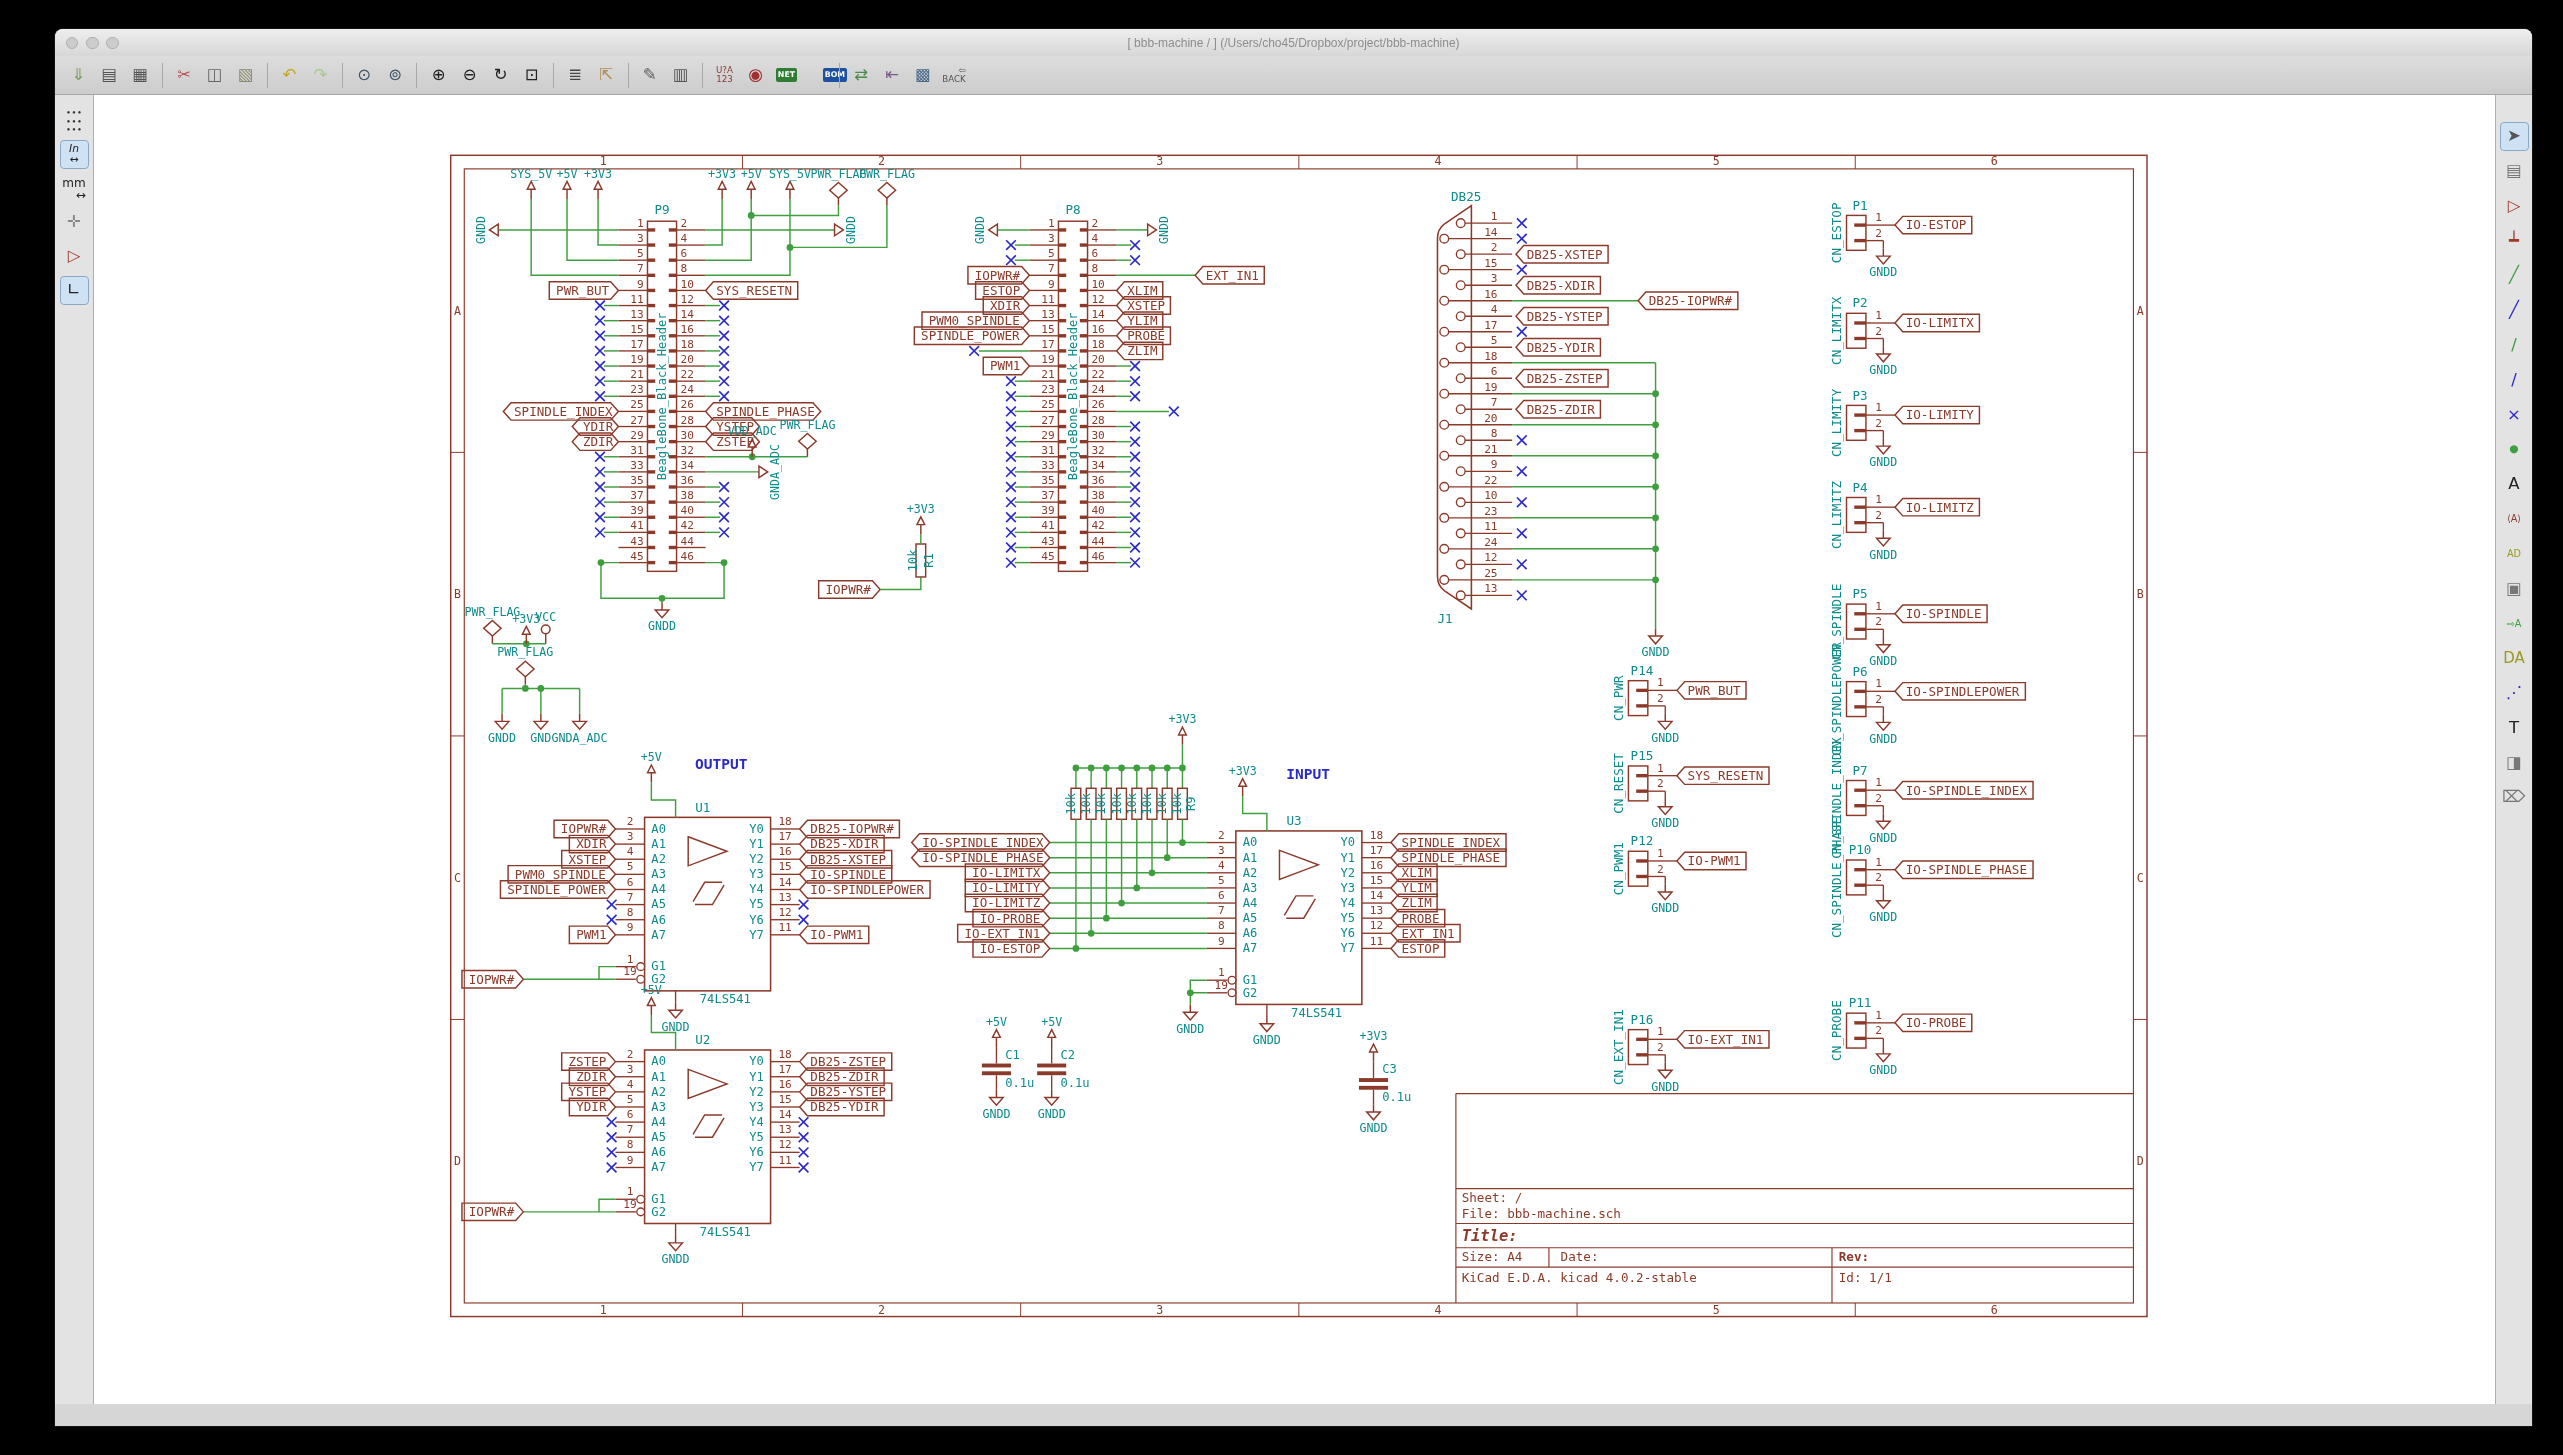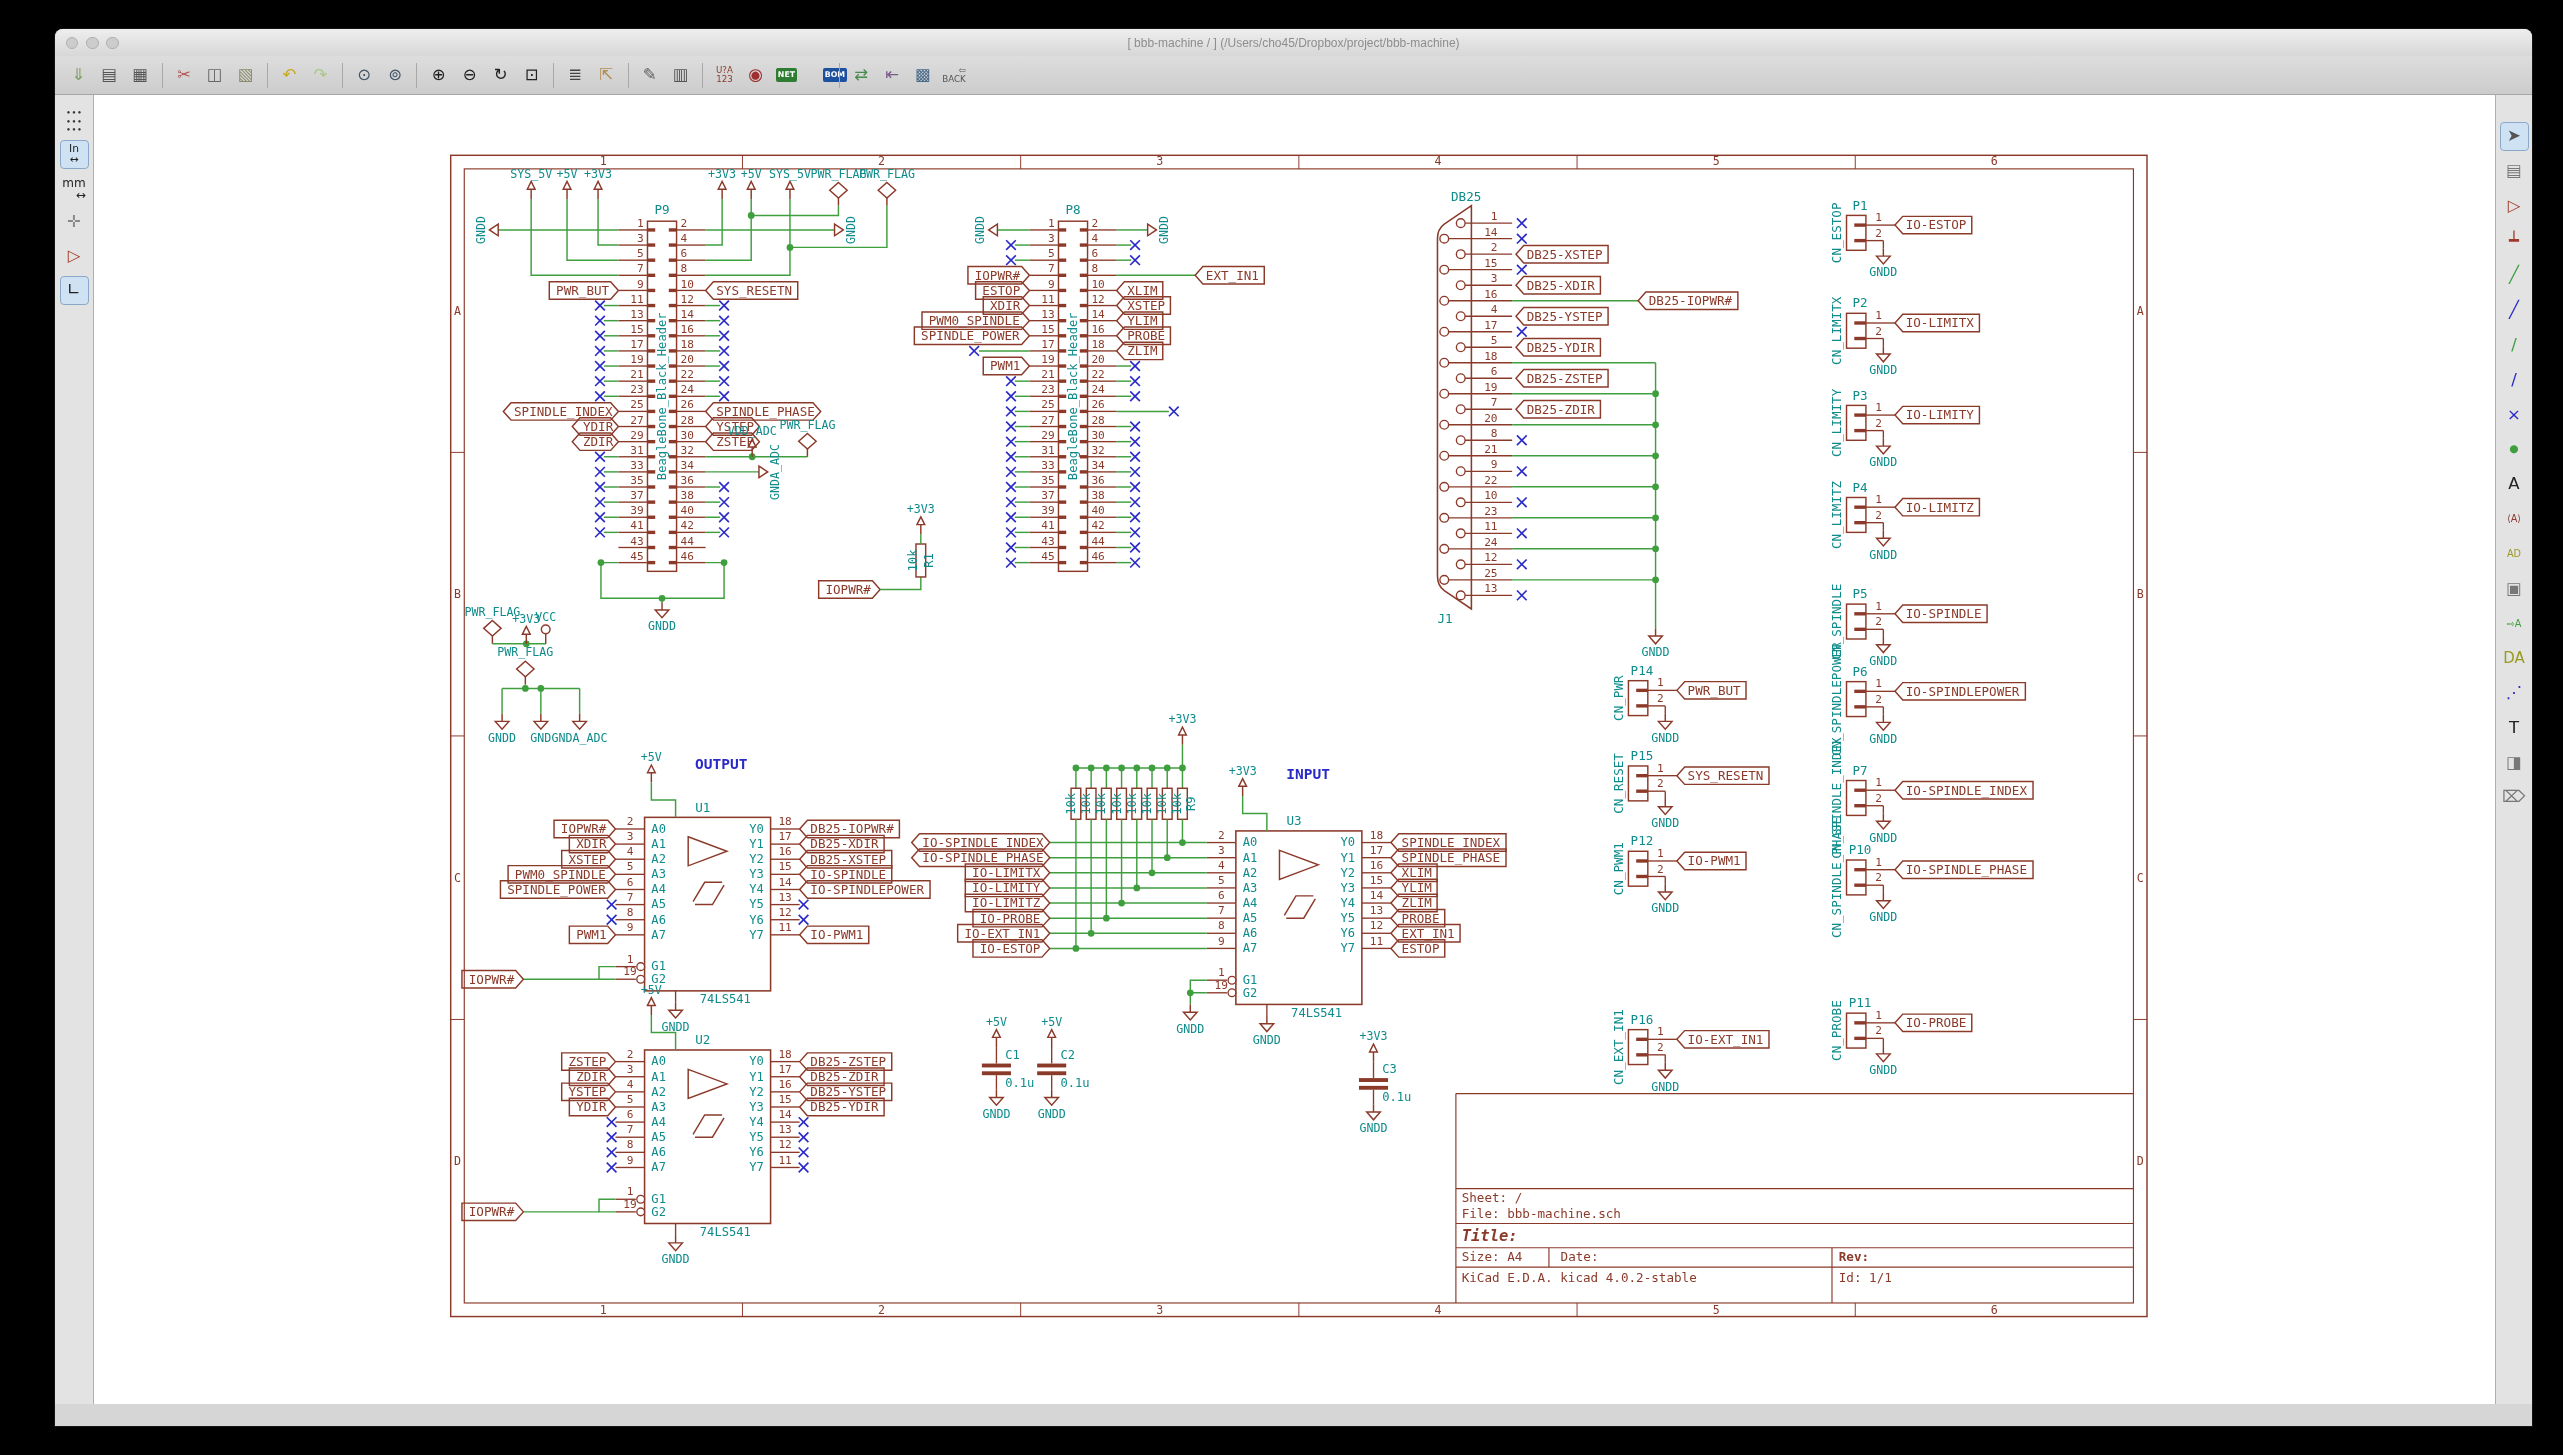--- a/index.html
+++ b/index.html
@@ -148,21 +148,21 @@
 BACK</span>
         </div>
       </div>
     <div class="rail rail-left" id="rail-left">
         <div class="rbtn">
           <span class="pre" style="font-size: 8.7px; color: rgb(51, 51, 51);">∙∙∙
 ∙∙∙
 ∙∙∙</span>
         </div>
         <div class="rbtn selected">
-          <span class="pre" style="font-size: 10.7px; color: rgb(34, 34, 34);">In
+          <span class="pre" style="font-size: 10.7px; color: rgb(34, 34, 34); font-style: italic;">In
 ↔</span>
         </div>
         <div class="rbtn">
           <span class="pre" style="font-size: 12px; color: rgb(34, 34, 34);">mm
 ↔</span>
         </div>
         <div class="rbtn">
           <span style="color: rgb(136, 136, 136);">✛</span>
         </div>
         <div class="rbtn">

